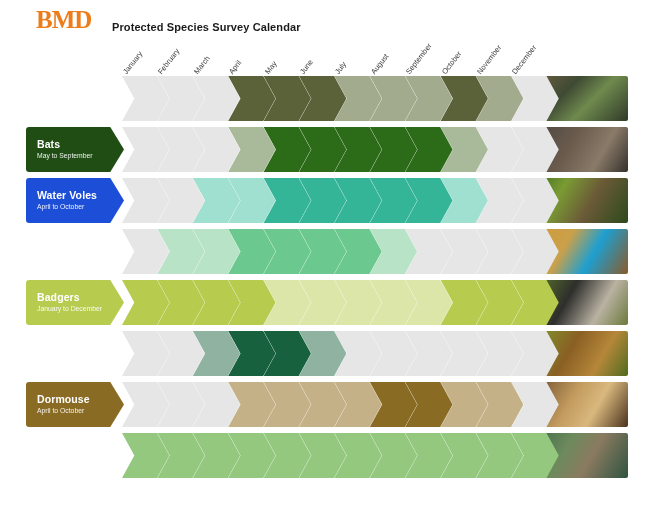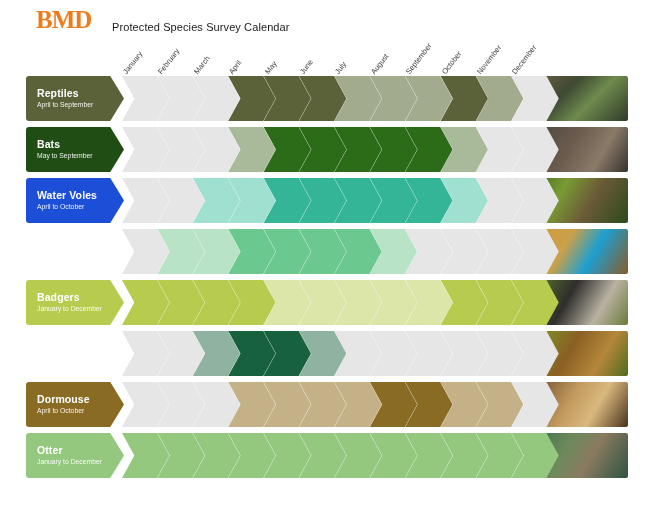--- a/index.html
+++ b/index.html
@@ -16,21 +16,21 @@
     box-sizing:border-box;
   }
   
   .logo{
     position:absolute;left:36px;top:6px;
     font-size:25px;font-weight:bold;letter-spacing:-1px;
     color:#EE7C1B;font-family:Liberation Serif, serif;
   }
   .title{
     position:absolute;left:112px;top:21px;
-    font-size:11px;font-weight:normal;color:#1b1b1b;
+    font-size:11px;font-weight:bold;color:#1b1b1b;
     letter-spacing:.1px;
   }
   
   .months{
     position:absolute;left:0;top:30px;width:654px;height:46px;
   }
   .month{
     position:absolute;
     font-size:7.5px;color:#3c3c3c;
     white-space:nowrap;
@@ -122,26 +122,20 @@
       <div class="month" style="left: 340.4px;">July</div>
       <div class="month" style="left: 375.8px;">August</div>
       <div class="month" style="left: 411.2px;">September</div>
       <div class="month" style="left: 446.6px;">October</div>
       <div class="month" style="left: 482px;">November</div>
       <div class="month" style="left: 517.4px;">December</div>
     </div>
 
   <div class="grid" id="grid">
       <div class="row">
-        <div class="label-cell">
-          <div class="label-shape" style="background: rgb(91, 97, 56);">
-            <div class="sp-name">Reptiles</div>
-            <div class="sp-range">April to September</div>
-          </div>
-        </div>
         <div class="cells" style="width: 438.8px;">
           <div class="cell notch" style="left: 0px; width: 47.4px; z-index: 20; background: rgb(230, 230, 230);"></div>
           <div class="cell notch" style="left: 35.4px; width: 47.4px; z-index: 19; background: rgb(230, 230, 230);"></div>
           <div class="cell notch" style="left: 70.8px; width: 47.4px; z-index: 18; background: rgb(230, 230, 230);"></div>
           <div class="cell notch" style="left: 106.2px; width: 47.4px; z-index: 17; background: rgb(91, 97, 56);"></div>
           <div class="cell notch" style="left: 141.6px; width: 47.4px; z-index: 16; background: rgb(91, 97, 56);"></div>
           <div class="cell notch" style="left: 177px; width: 47.4px; z-index: 15; background: rgb(91, 97, 56);"></div>
           <div class="cell notch" style="left: 212.4px; width: 47.4px; z-index: 14; background: rgb(163, 171, 142);"></div>
           <div class="cell notch" style="left: 247.8px; width: 47.4px; z-index: 13; background: rgb(163, 171, 142);"></div>
           <div class="cell notch" style="left: 283.2px; width: 47.4px; z-index: 12; background: rgb(163, 171, 142);"></div>
@@ -305,26 +299,20 @@
           <div class="cell notch" style="left: 389.4px; width: 47.4px; z-index: 9; background: rgb(230, 230, 230);"></div>
           <div class="tag" style="left: 250.8px;">Sub-optimal</div>
           <div class="tag" style="left: 321.6px;">Optimal</div>
         </div>
         <div class="photo">
           <div class="ph-inner" style="background: linear-gradient(120deg, rgb(107, 74, 42) 0%, rgb(194, 154, 94) 40%, rgb(217, 184, 126) 65%, rgb(74, 51, 29) 100%);"></div>
           <div class="ph-notch"></div>
         </div>
       </div>
       <div class="row">
-        <div class="label-cell">
-          <div class="label-shape" style="background: rgb(147, 200, 126);">
-            <div class="sp-name">Otter</div>
-            <div class="sp-range">January to December</div>
-          </div>
-        </div>
         <div class="cells" style="width: 438.8px;">
           <div class="cell notch" style="left: 0px; width: 47.4px; z-index: 20; background: rgb(147, 200, 126);"></div>
           <div class="cell notch" style="left: 35.4px; width: 47.4px; z-index: 19; background: rgb(147, 200, 126);"></div>
           <div class="cell notch" style="left: 70.8px; width: 47.4px; z-index: 18; background: rgb(147, 200, 126);"></div>
           <div class="cell notch" style="left: 106.2px; width: 47.4px; z-index: 17; background: rgb(147, 200, 126);"></div>
           <div class="cell notch" style="left: 141.6px; width: 47.4px; z-index: 16; background: rgb(147, 200, 126);"></div>
           <div class="cell notch" style="left: 177px; width: 47.4px; z-index: 15; background: rgb(147, 200, 126);"></div>
           <div class="cell notch" style="left: 212.4px; width: 47.4px; z-index: 14; background: rgb(147, 200, 126);"></div>
           <div class="cell notch" style="left: 247.8px; width: 47.4px; z-index: 13; background: rgb(147, 200, 126);"></div>
           <div class="cell notch" style="left: 283.2px; width: 47.4px; z-index: 12; background: rgb(147, 200, 126);"></div>

